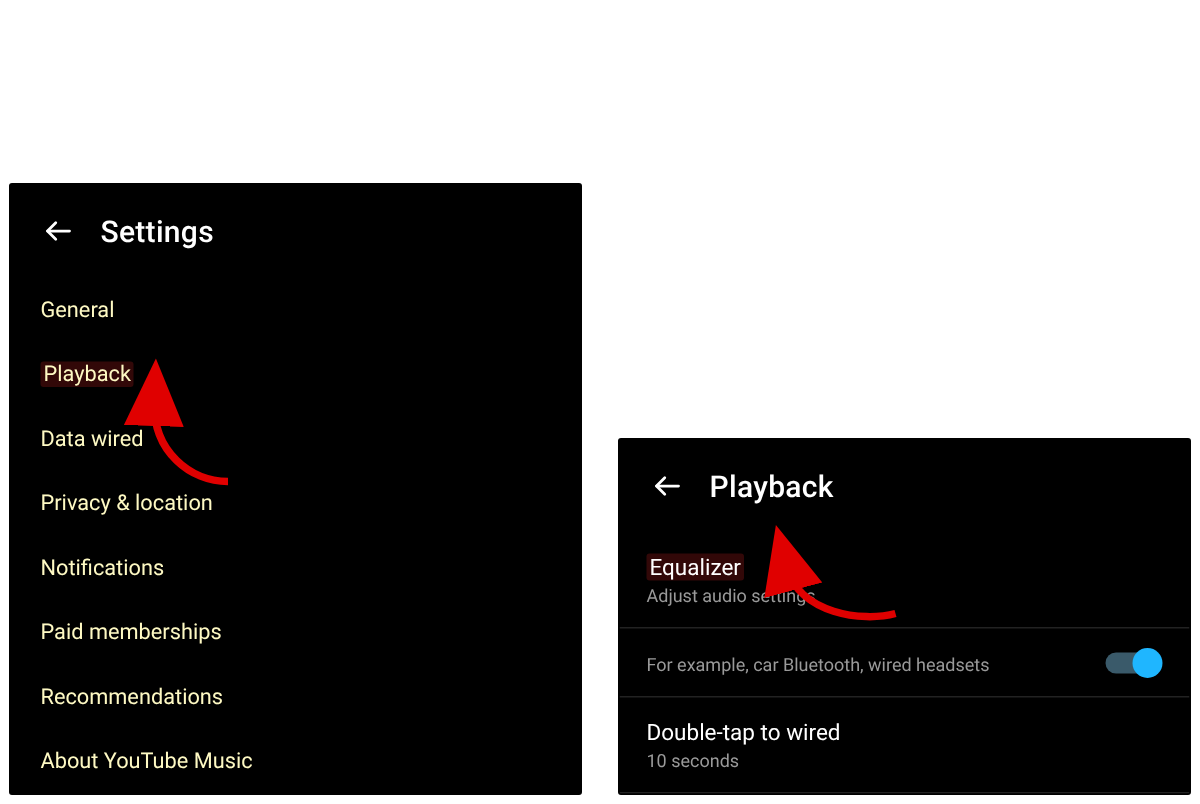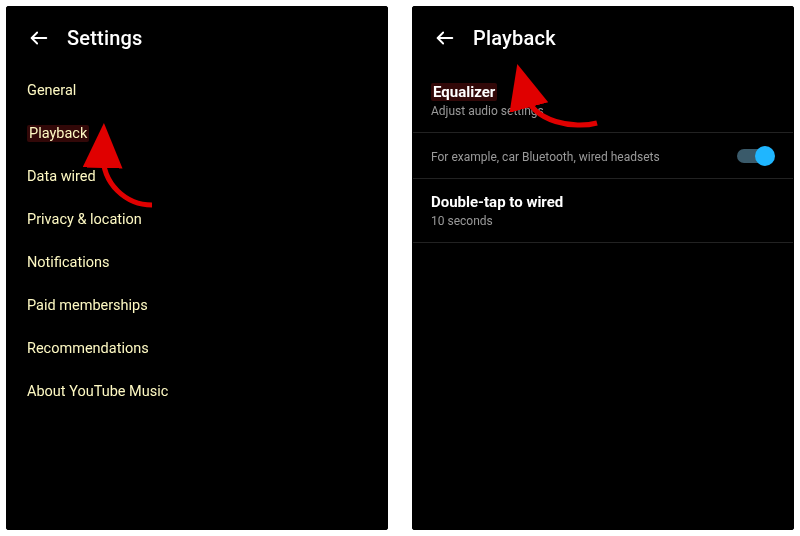--- a/index.html
+++ b/index.html
@@ -9,20 +9,21 @@
     background: #fff;
     font-family: Roboto, "Helvetica Neue", Arial, sans-serif;
     -webkit-font-smoothing: antialiased;
     overflow: hidden;
   }
   .container {
     display: flex;
     width: 800px; height: 536px;
     gap: 24px;
     padding: 6px;
+    align-items: flex-end;
   }
   .panel {
     flex: 1;
     background: #000;
     border: 1px solid #000;
     border-radius: 2px;
     position: relative;
     overflow: hidden;
   }
   .header {
@@ -54,21 +55,21 @@
     cursor: pointer;
   }
   .section {
     padding: 14px 18px 14px 18px;
     border-bottom: 1px solid #222;
     display: flex;
     align-items: center;
     cursor: pointer;
   }
   .section .texts { flex: 1; }
-  .section .primary { font-size: 15px; color: #fff; font-weight: bold; }
+  .section .primary { font-size: 15px; color: #fff; }
   .section .secondary { font-size: 12px; color: #9a9a9a; margin-top: 3px; }
   .hl {
     display: inline-block;
     background: rgba(200,30,30,0.25);
     border-radius: 2px;
     padding: 0 2px;
   }
   .toggle {
     position: relative;
     width: 34px; height: 14px;

